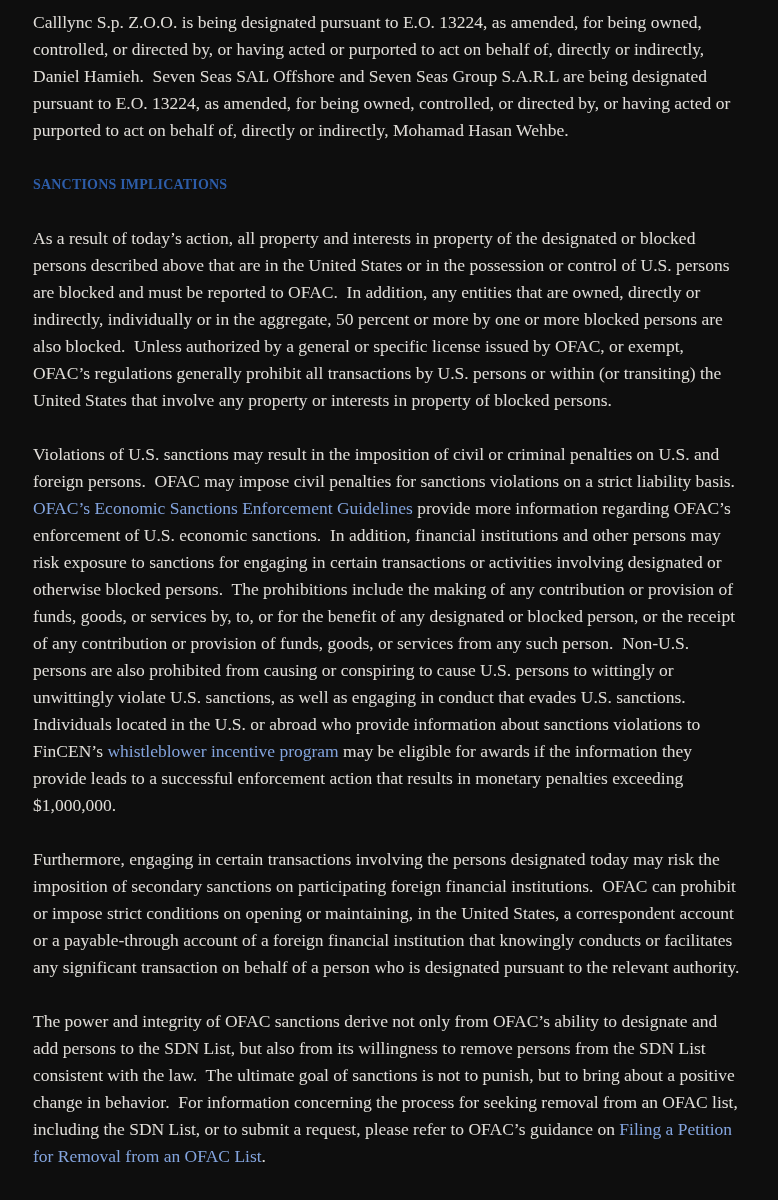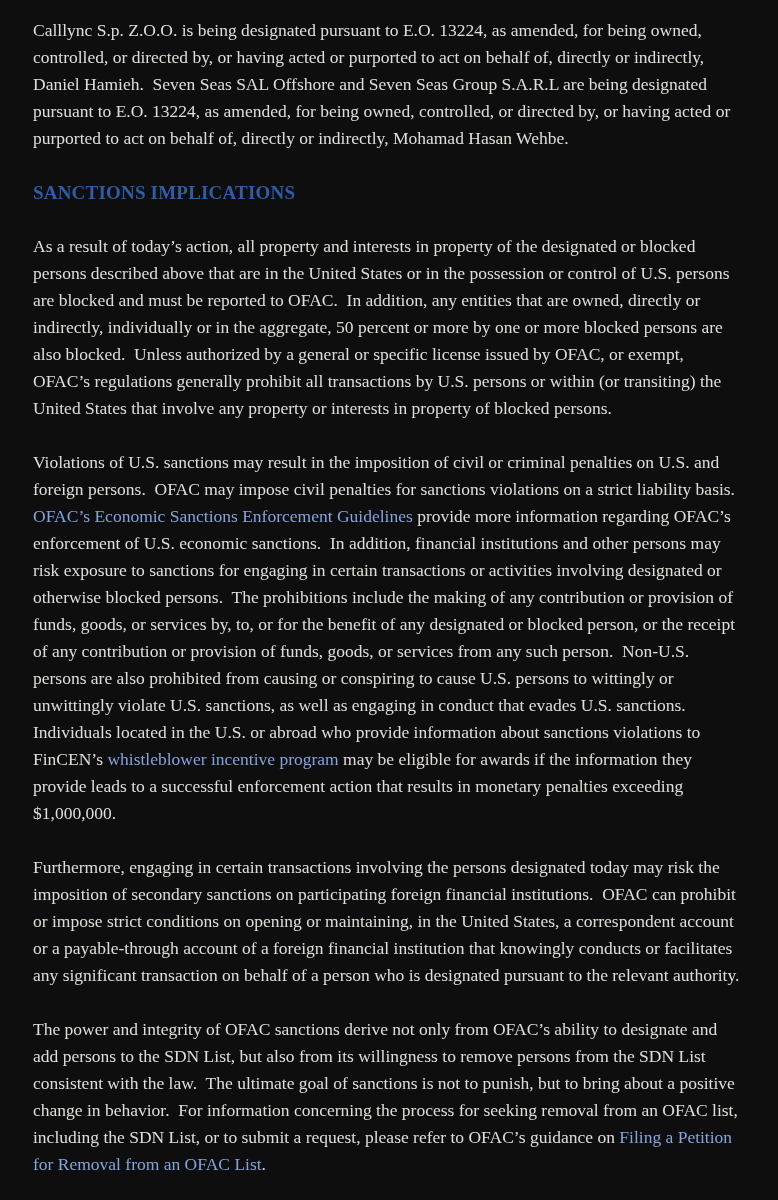--- a/index.html
+++ b/index.html
@@ -15,31 +15,31 @@
   }
   .page{
     width:778px;
     min-height:1200px;
     box-sizing:border-box;
     padding:9px 34px 20px 33px;
     background:var(--bg);
     color:var(--text);
   }
   p.para{
-    margin:8px 0 27px 0;
+    margin:0 0 27px 0;
     font-size:17.5px;
     line-height:27px;
     text-align:left;
   }
   .run{
     white-space:pre-wrap;
   }
   h2.section-heading{
     margin:0 0 27px 0;
-    font-size:19px;
+    font-size:14px;
     line-height:27px;
     font-weight:bold;
     letter-spacing:0.2px;
     color:var(--heading);
   }
   a.doclink{
     color:var(--link);
     text-underline-offset:3px;
     cursor:pointer;
     white-space:pre-wrap;

